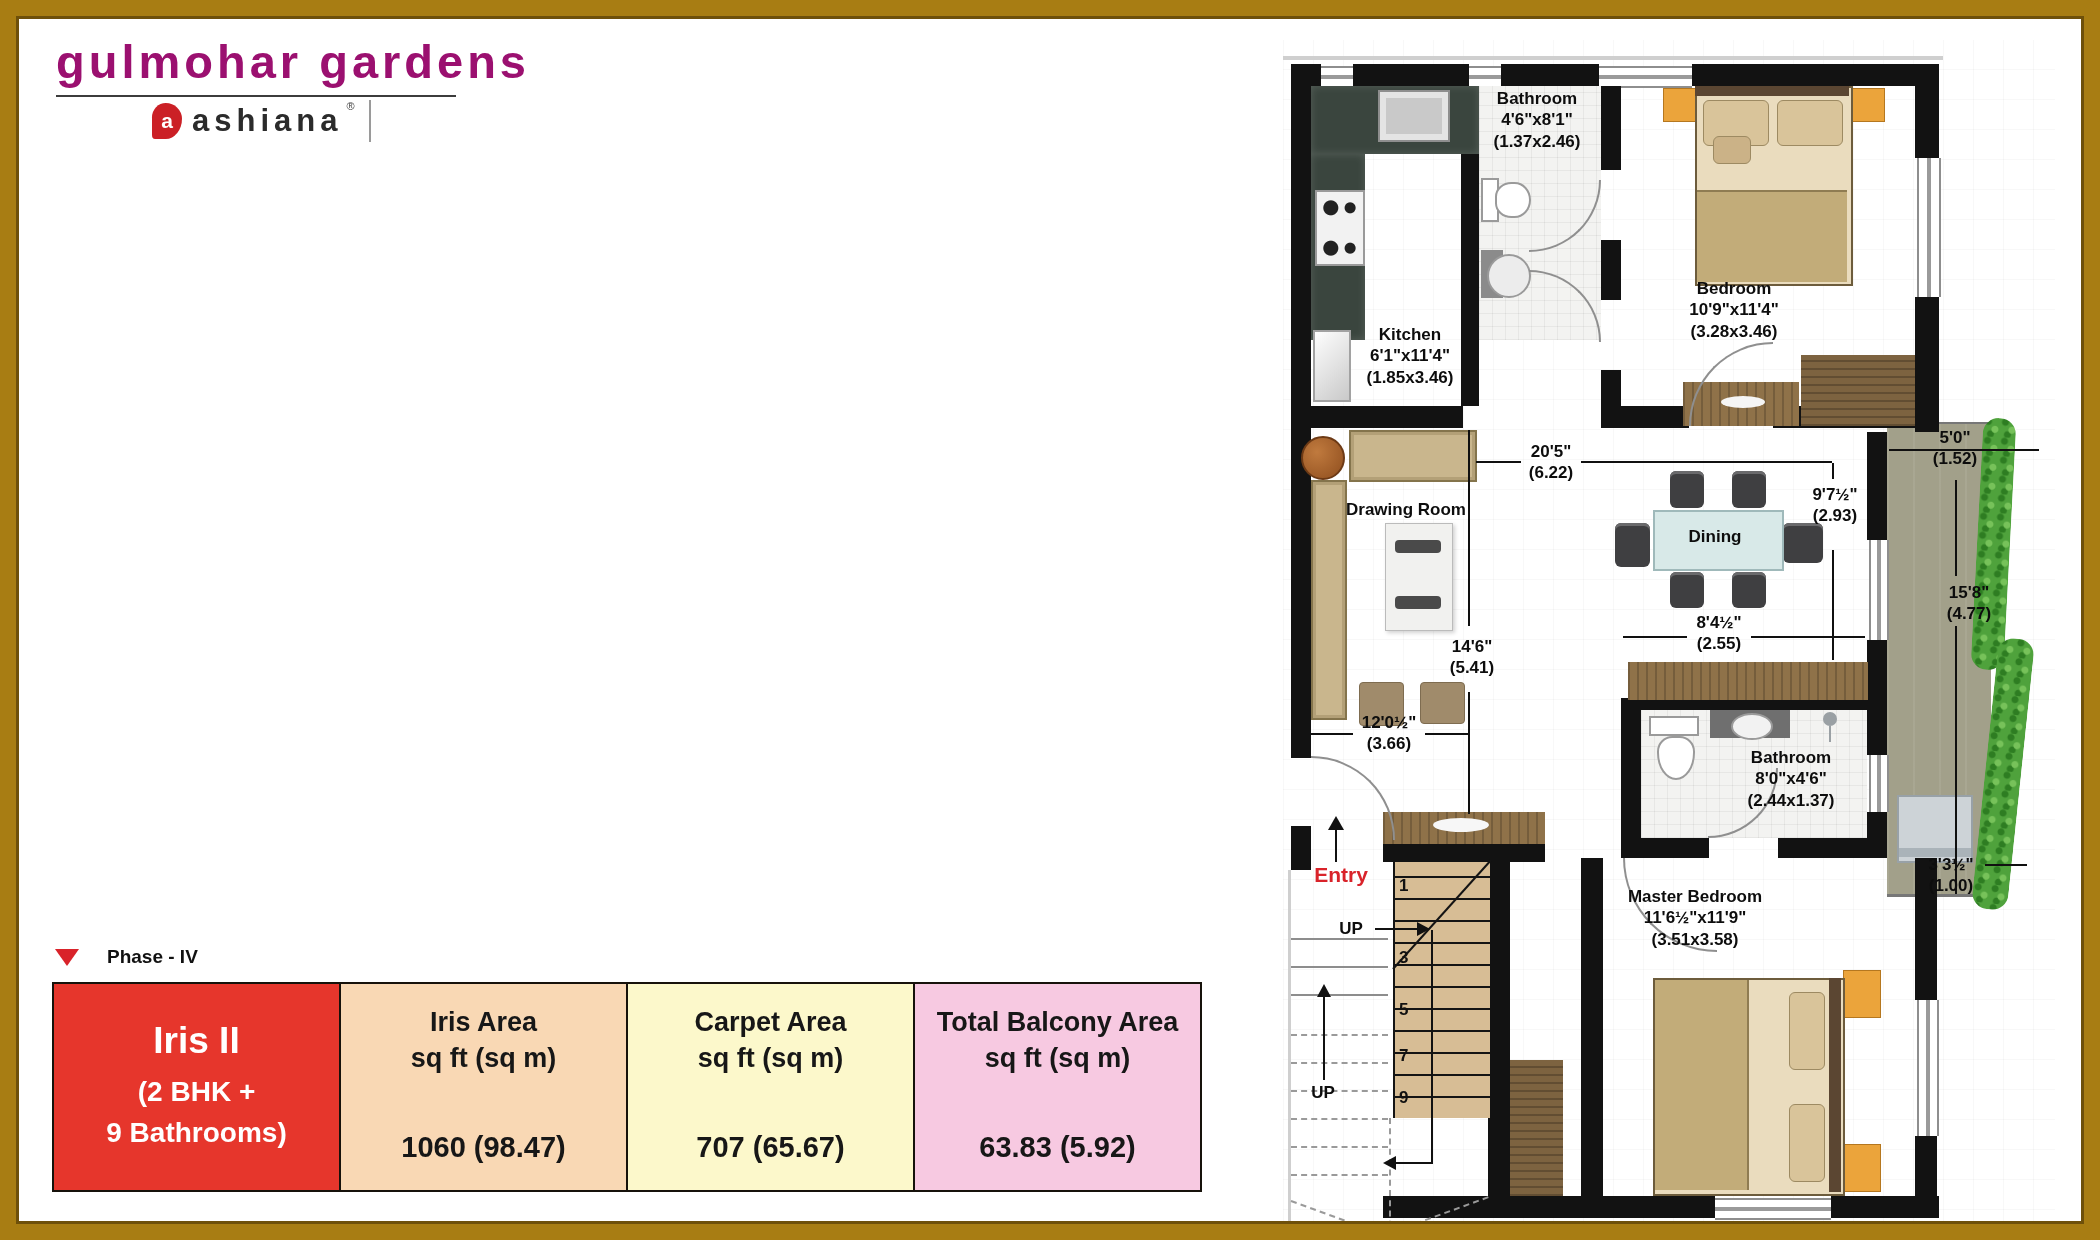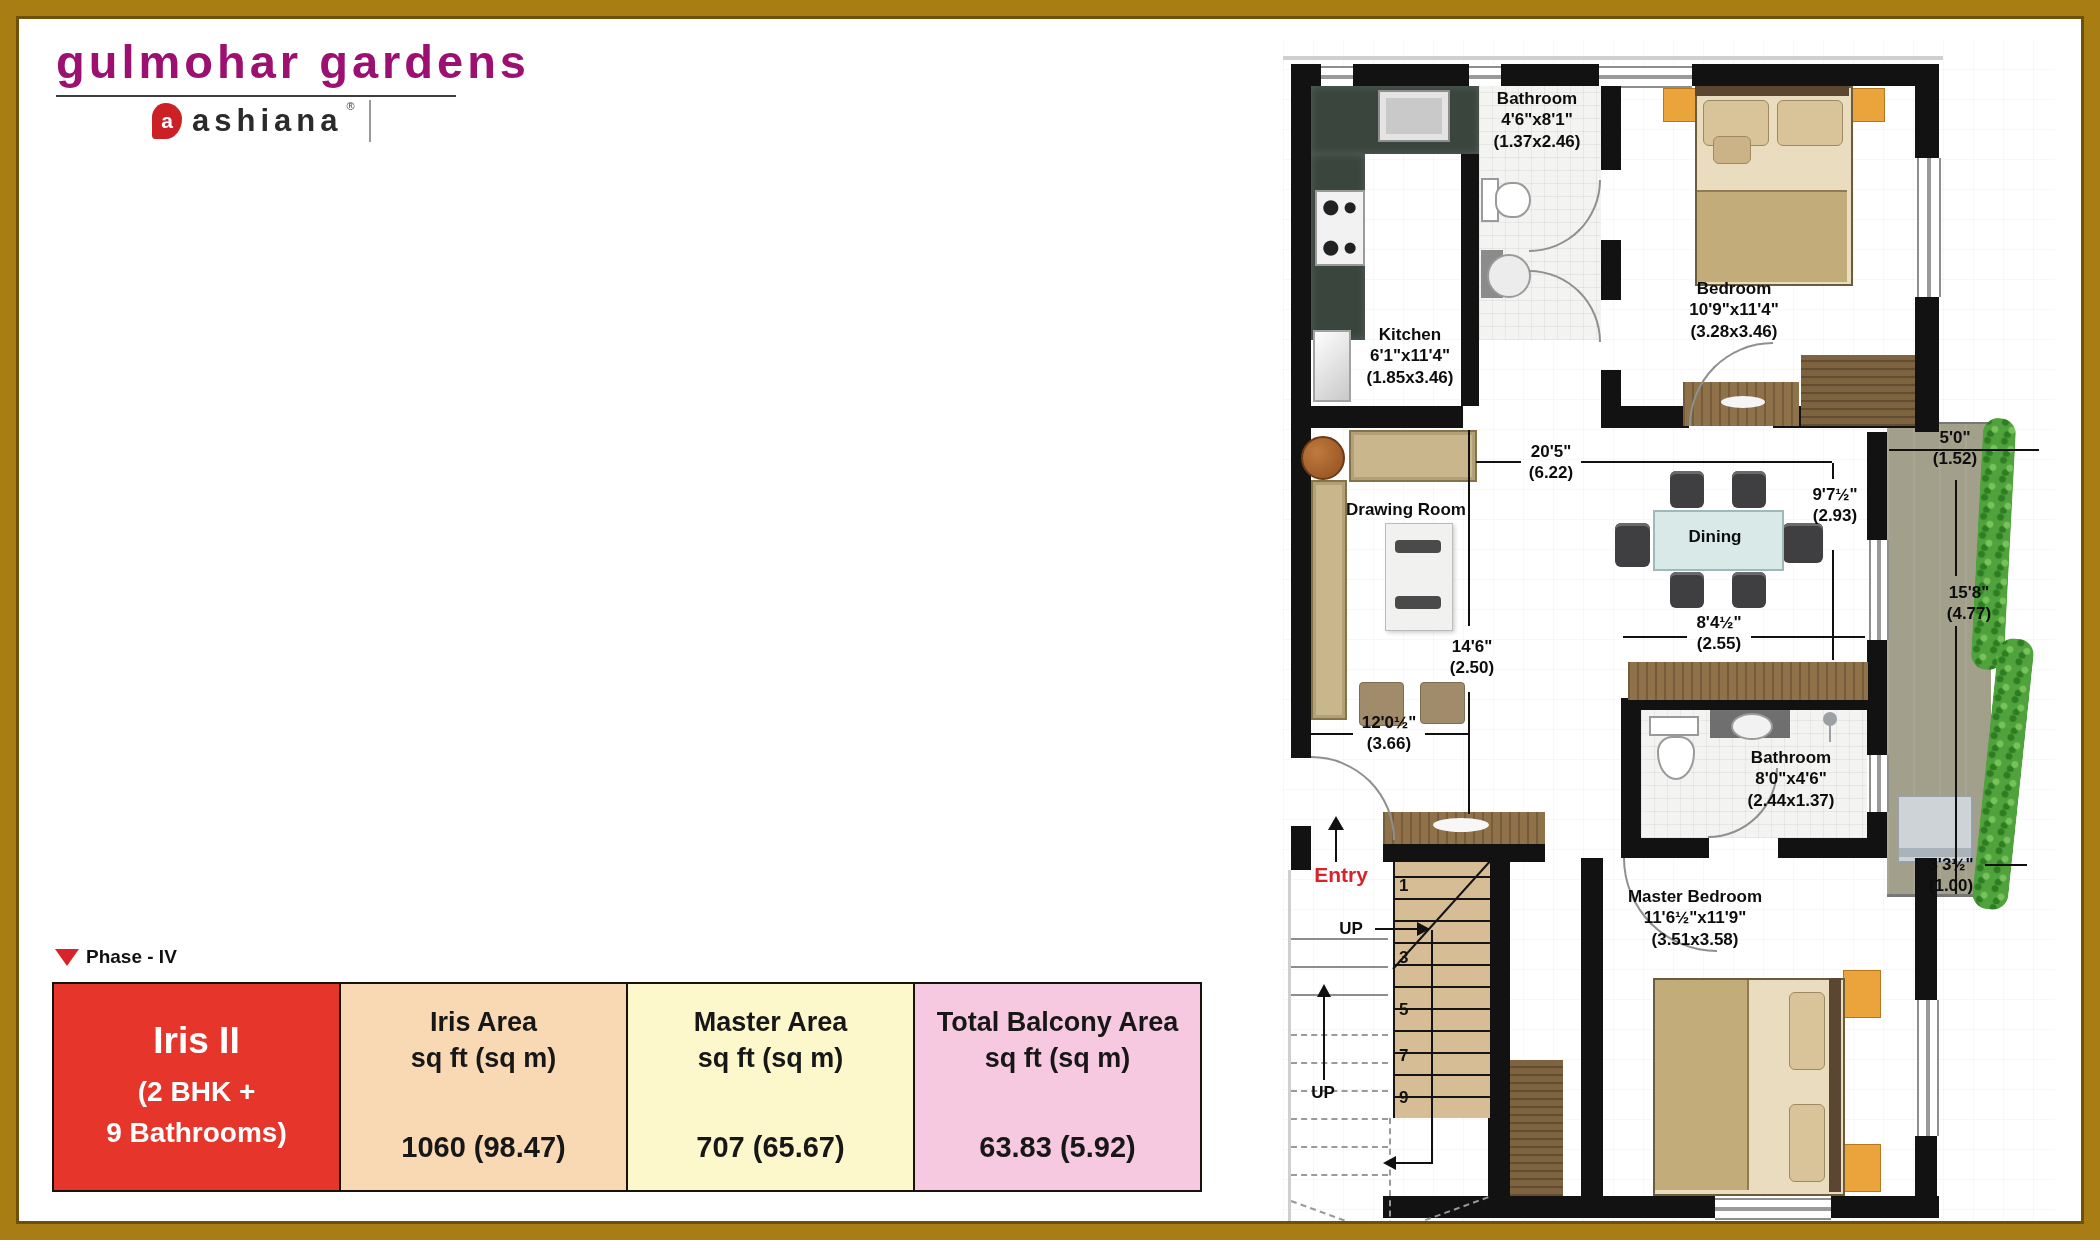--- a/index.html
+++ b/index.html
@@ -10,21 +10,21 @@
   
   .brand{position:absolute;left:56px;top:34px;font-size:47px;font-weight:bold;letter-spacing:4px;color:#9B1070;}
   .brand-underline{position:absolute;left:56px;top:95px;width:400px;height:2px;background:#3c3c3c;}
   .logo-row{position:absolute;left:152px;top:100px;display:flex;align-items:center;gap:10px;}
   .logo-mark{width:30px;height:36px;background:#CB2026;border-radius:46% 54% 54% 10%/40% 44% 56% 12%;
              display:flex;align-items:center;justify-content:center;color:#fff;font-weight:bold;font-size:21px;}
   .logo-text{font-size:31px;font-weight:bold;color:#2b2b2b;letter-spacing:5px;}
   .logo-reg{font-size:11px;color:#444;align-self:flex-start;margin-left:-6px;}
   .logo-bar{width:2px;height:42px;background:#9a9a9a;margin-left:4px;}
   
-  .phase{position:absolute;left:55px;top:946px;display:flex;align-items:center;gap:7px;}
+  .phase{position:absolute;left:55px;top:946px;display:flex;align-items:center;gap:28px;}
   .phase-tri{width:0;height:0;border-left:12px solid transparent;border-right:12px solid transparent;border-top:17px solid #D9232A;}
   .phase-label{font-size:19px;font-weight:bold;color:#111;}
   .area-table{position:absolute;left:52px;top:982px;width:1146px;height:206px;display:flex;border:2px solid #17120b;}
   .cell{flex:1;border-left:2px solid #17120b;display:flex;flex-direction:column;align-items:center;text-align:center;color:#171717;}
   .cell:first-child{border-left:none;}
   .cell-red{background:#E6362C;color:#fff;justify-content:center;}
   .cell-peach{background:#F9D8B4;} .cell-yellow{background:#FCF8CB;} .cell-pink{background:#F7C9E1;}
   .unit-name{font-size:37px;font-weight:bold;margin-bottom:10px;}
   .unit-cfg{font-size:28px;font-weight:bold;line-height:1.45;}
   .cell-head{font-size:27px;font-weight:bold;line-height:1.35;padding-top:20px;}
@@ -96,21 +96,21 @@
     </div>
     <div class="cell cell-peach">
       <div class="cell-head">
         <div>Iris Area</div>
         <div>sq ft (sq m)</div>
       </div>
       <div class="cell-val">1060 (98.47)</div>
     </div>
     <div class="cell cell-yellow">
       <div class="cell-head">
-        <div>Master Area</div>
+        <div>Carpet Area</div>
         <div>sq ft (sq m)</div>
       </div>
       <div class="cell-val">707 (65.67)</div>
     </div>
     <div class="cell cell-pink">
       <div class="cell-head">
         <div>Total Balcony Area</div>
         <div>sq ft (sq m)</div>
       </div>
       <div class="cell-val">63.83 (5.92)</div>
@@ -321,21 +321,21 @@
     <div class="dline" style="left:672px;top:440px;width:2px;height:96px"></div>
     <div class="dline" style="left:672px;top:586px;width:2px;height:268px"></div>
     <div class="dline" style="left:702px;top:824px;width:42px;height:2px"></div>
 
     <div class="dim" style="left:236px;top:398px;width:64px;height:48px">
       <span>20'5"</span>
       <span>(6.22)</span>
     </div>
     <div class="dim" style="left:157px;top:586px;width:64px;height:62px">
       <span>14'6"</span>
-      <span>(2.50)</span>
+      <span>(5.41)</span>
     </div>
     <div class="dim" style="left:70px;top:668px;width:72px;height:50px">
       <span>12'0½"</span>
       <span>(3.66)</span>
     </div>
     <div class="dim" style="left:519px;top:440px;width:66px;height:50px">
       <span>9'7½"</span>
       <span>(2.93)</span>
     </div>
     <div class="dim" style="left:402px;top:568px;width:68px;height:50px">

